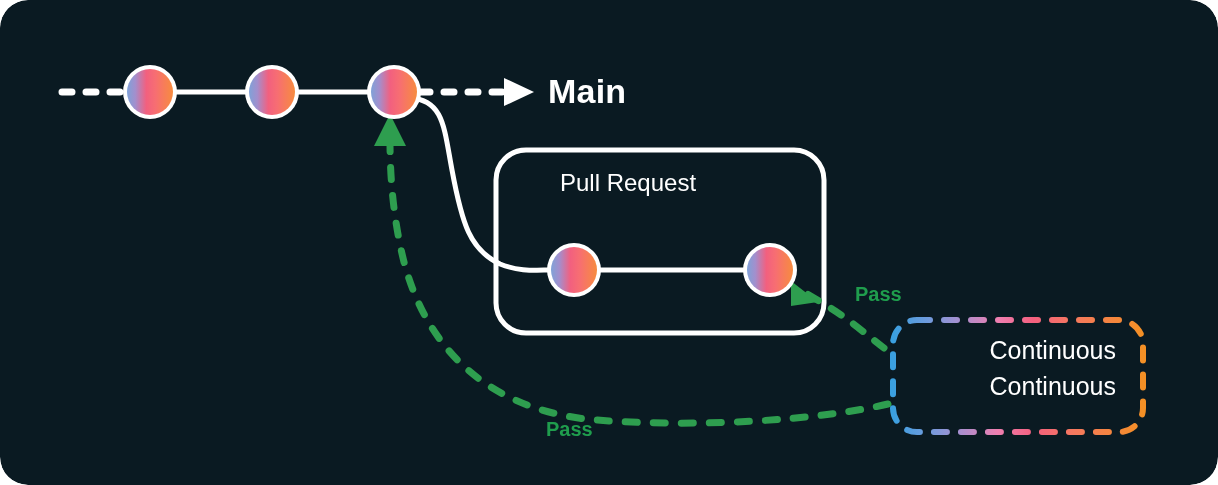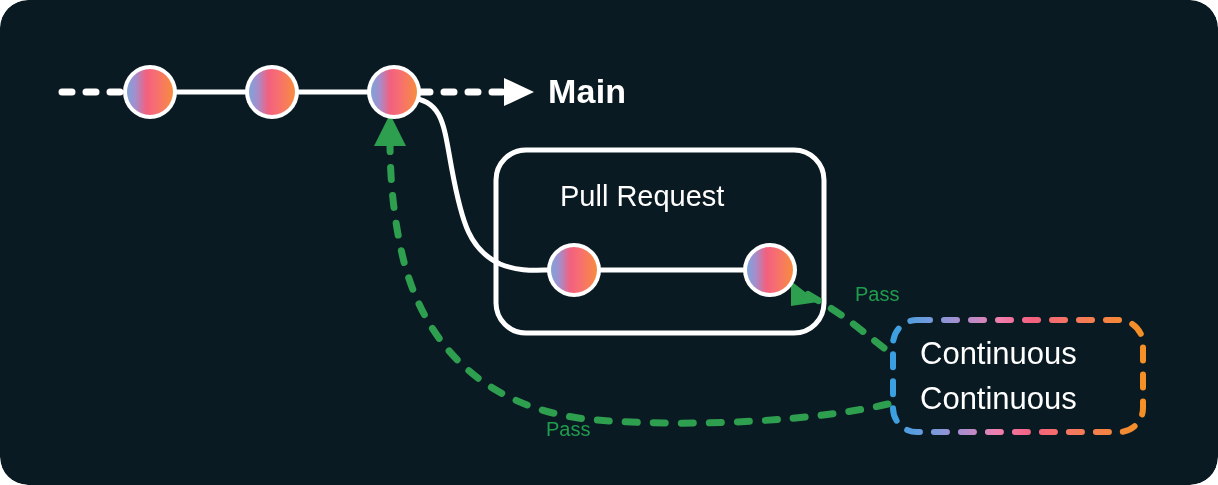--- a/index.html
+++ b/index.html
@@ -16,34 +16,34 @@
     color:#ffffff;
     white-space:nowrap;
     user-select:none;
   }
   #main-label{
     left:548px;top:72px;
     font-size:34px;font-weight:bold;
     letter-spacing:.2px;
   }
   #pr-label{
-    left:560px;top:180px;
-    font-size:29px;font-weight:400;
+    left:560px;top:169px;
+    font-size:24px;font-weight:400;
   }
   #ci-label{
     left:920px;top:332px;
-    font-size:31px;font-weight:400;
+    font-size:25px;font-weight:400;
     line-height:1.45;
-    text-align:left;
+    text-align:right;
     width:196px;
   }
   .pass-lbl{
     position:absolute;
     color:#1f9d4d;
-    font-size:20px;font-weight:400;
+    font-size:20px;font-weight:700;
     white-space:nowrap;user-select:none;
   }
   #pass-top{left:855px;top:283px;}
   #pass-bottom{left:546px;top:418px;}
 </style>
 </head>
 <body>
 
 <div id="stage">
 

